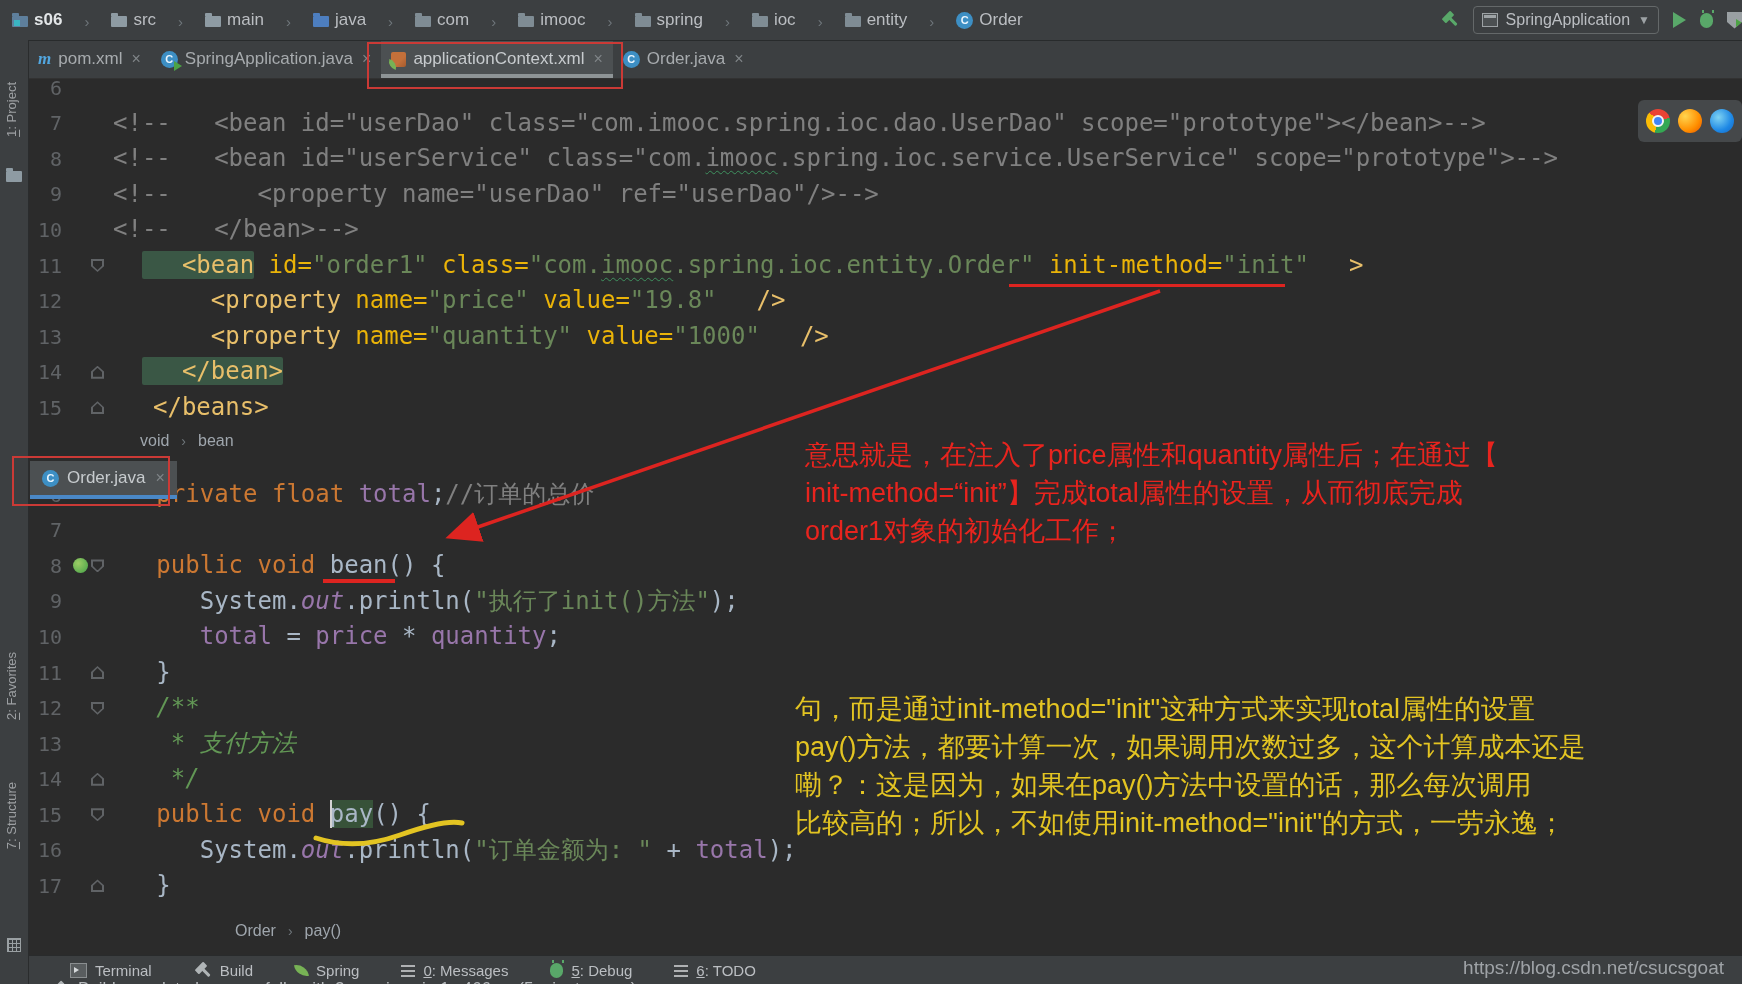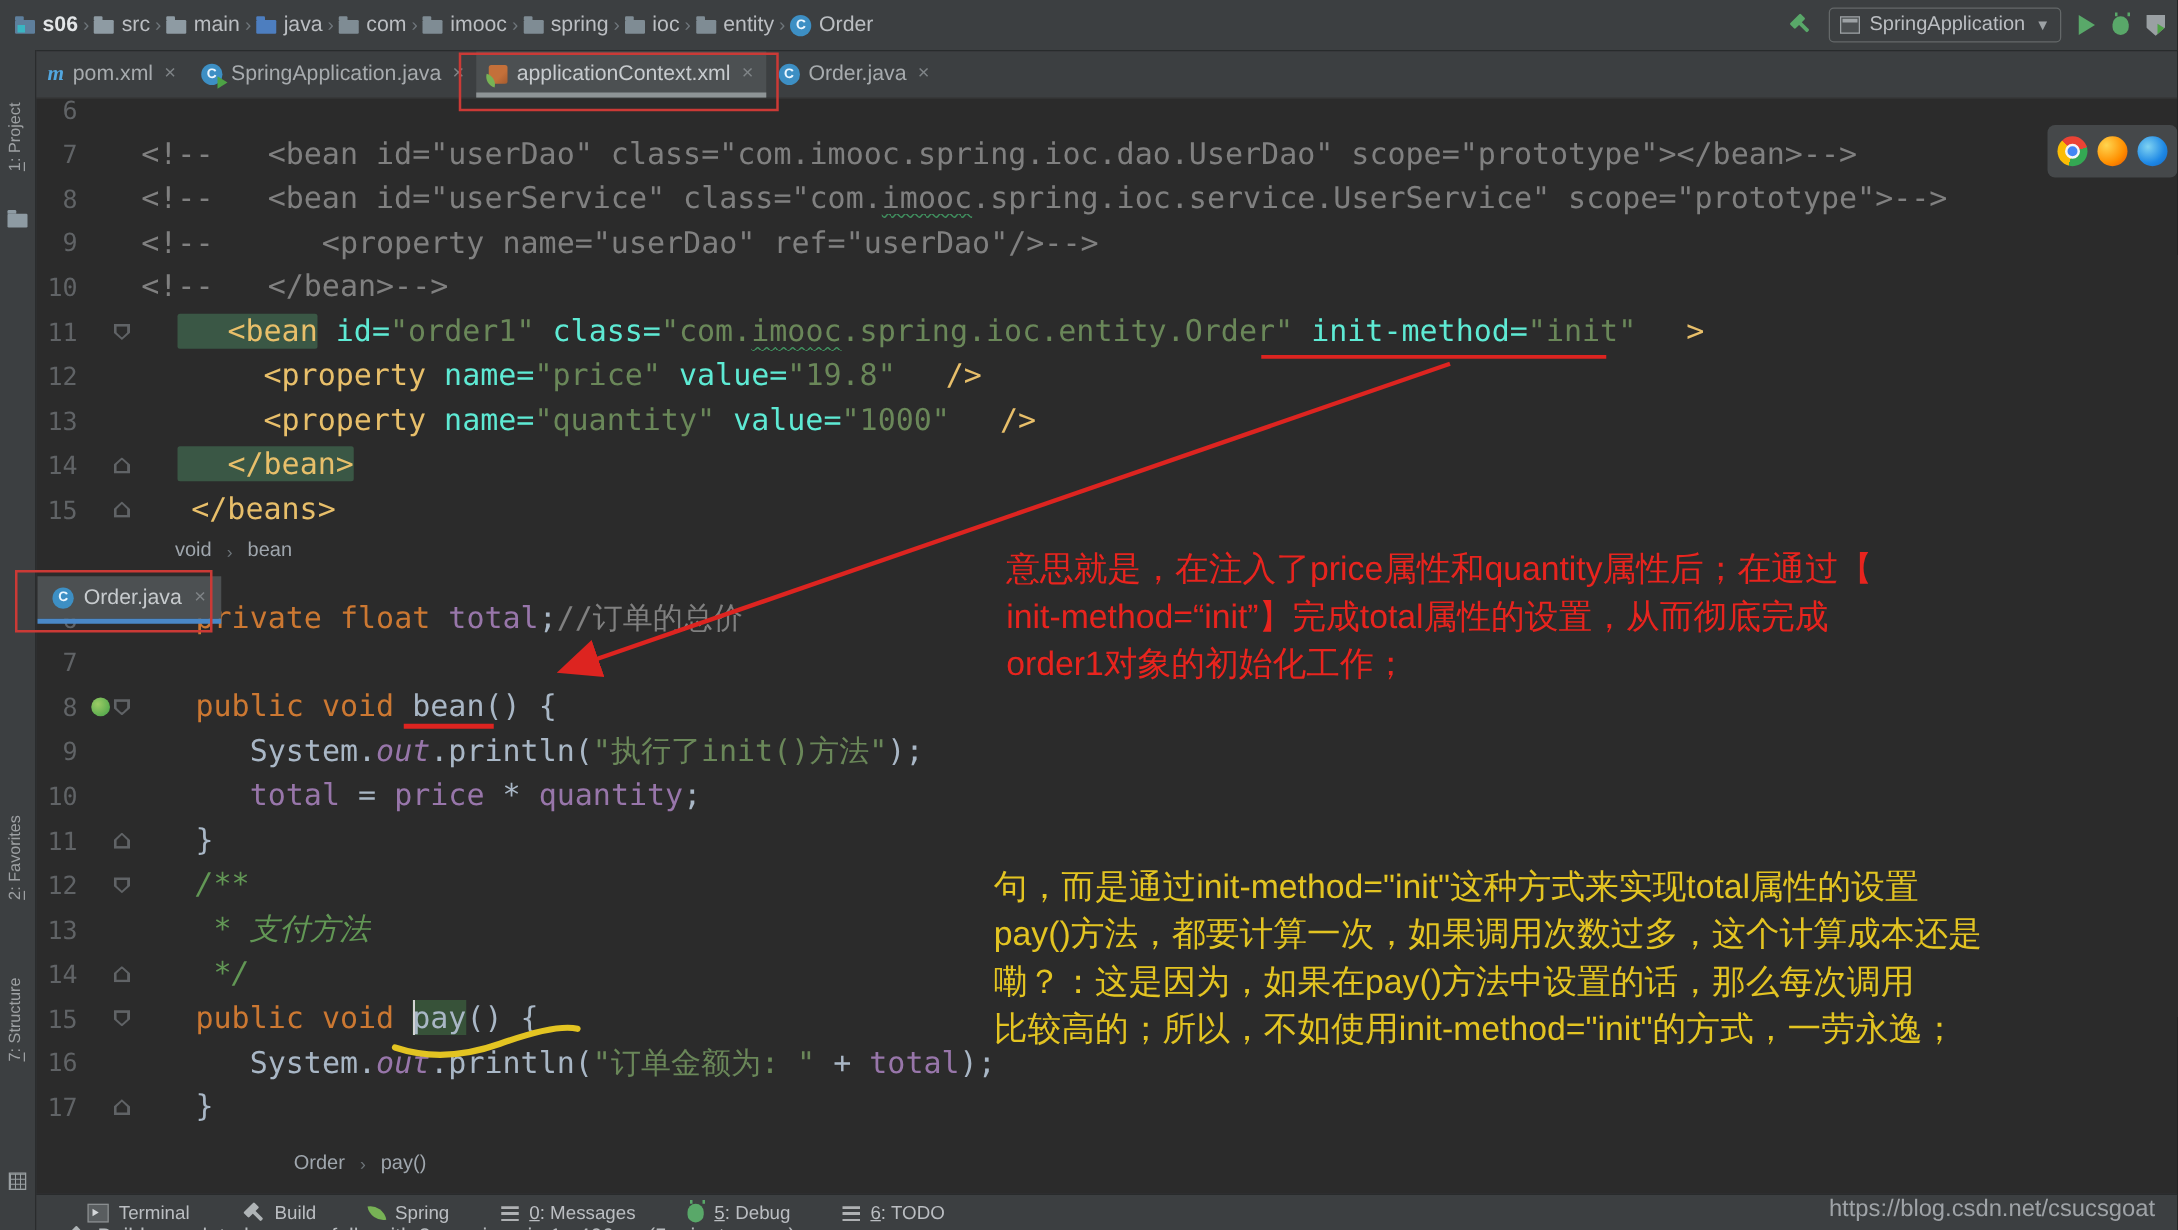--- a/index.html
+++ b/index.html
@@ -1,25 +1,25 @@
 <!DOCTYPE html>
 <html><head>
 <meta charset="utf-8">
 <style>
   html,body{margin:0;padding:0;background:#1e1e1e;}
   .app{position:relative;width:1742px;height:984px;background:#2B2B2B;overflow:hidden;
        font-family:"Liberation Sans",sans-serif;}
   
   .topbar{position:absolute;left:0;top:0;width:1742px;height:40px;background:#3C3F41;
           border-bottom:1px solid #282B2C;display:flex;align-items:center;justify-content:space-between;z-index:5;}
-  .bc{display:flex;align-items:center;gap:4px;padding-left:12px;font-size:17px;color:#BBBEC2;}
+  .bc{display:flex;align-items:flex-end;gap:22px;padding-left:12px;font-size:17px;color:#BBBEC2;}
   .bc-item{display:flex;align-items:center;gap:6px;cursor:default;}
   .bc-item.first .bc-label{color:#E3E6E8;font-weight:bold;}
   .bc-chev{color:#6F767B;font-size:15px;}
-  .topbar-right{display:flex;align-items:center;gap:14px;padding-right:10px;}
+  .topbar-right{display:flex;align-items:center;gap:14px;}
   .combo{display:flex;align-items:center;gap:8px;border:1px solid #646869;border-radius:4px;
          height:26px;padding:0 8px;color:#BBBEC2;font-size:16px;}
   .chev-down{color:#9DA2A5;font-size:12px;}
   
   .fold{position:relative;width:16px;height:11px;background:#8E9BA3;border-radius:1px;margin-top:3px;flex:none;}
   .fold::before{content:"";position:absolute;top:-3px;left:0;width:7px;height:3px;background:inherit;border-radius:1px 1px 0 0;}
   .fold.src{background:#4D7EBF;}
   .fold.module{background:#5E7F9C;}
   .fold.module::after{content:"";position:absolute;left:2px;bottom:1px;width:6px;height:6px;background:#3AB5C2;}
   .fold.pkg{background:#7F8C94;}
@@ -67,21 +67,21 @@
       gap:8px;padding:0 12px;font-size:17px;color:#C7CBCE;z-index:12;}
   .tab2::after{content:"";position:absolute;left:0;right:0;bottom:-4px;height:4px;background:#4A88C7;}
   
   .editor{position:absolute;left:28px;right:0;z-index:1;}
   #xml-editor{top:70px;height:356px;}
   #java-editor{top:460px;height:455px;}
   .cl{position:absolute;left:0;width:100%;height:35.56px;display:flex;align-items:center;}
   .lnum{width:34px;text-align:right;color:#606366;font:20px "DejaVu Sans Mono",monospace;flex:none;}
   .lzone{width:51px;flex:none;display:flex;align-items:center;justify-content:flex-end;gap:3px;padding-right:9px;box-sizing:border-box;}
   .code{white-space:pre;font:24px/35.56px "DejaVu Sans Mono",monospace;}
-  .tk-cm{color:#808080;} .tk-tg{color:#E8BF6A;padding-left:40px;} .tk-at{color:#5eead4;} .tk-st{color:#6A8759;}
+  .tk-cm{color:#808080;} .tk-tg{color:#E8BF6A;padding-left:40px;} .tk-at{color:#eab308;} .tk-st{color:#6A8759;}
   .tk-kw{color:#CC7832;} .tk-fd{color:#9876AA;} .tk-pl{color:#A9B7C6;}
   .tk-dc{color:#629755;font-style:italic;} .tk-out{color:#9876AA;font-style:italic;margin-top:23px;}
   .tk-wv{text-decoration:underline wavy #3F915F;text-decoration-thickness:1px;text-underline-offset:4px;}
   .tk-hlb{background:#3A5745;border-radius:2px;}
   .tk-hlp{background:#375239;}
   .tk-caret{box-shadow:inset 2px 0 0 #D4D4D4;}
   .mark{position:relative;width:13px;height:13px;display:inline-block;flex:none;}
   .mark::before{content:"";position:absolute;inset:0;background:#606366;clip-path:polygon(0 0,100% 0,100% 55%,50% 100%,0 55%);}
   .mark::after{content:"";position:absolute;inset:2px;background:#2B2B2B;clip-path:polygon(0 0,100% 0,100% 52%,50% 100%,0 52%);}
   .mark-up::before{clip-path:polygon(50% 0,100% 45%,100% 100%,0 100%,0 45%);}

